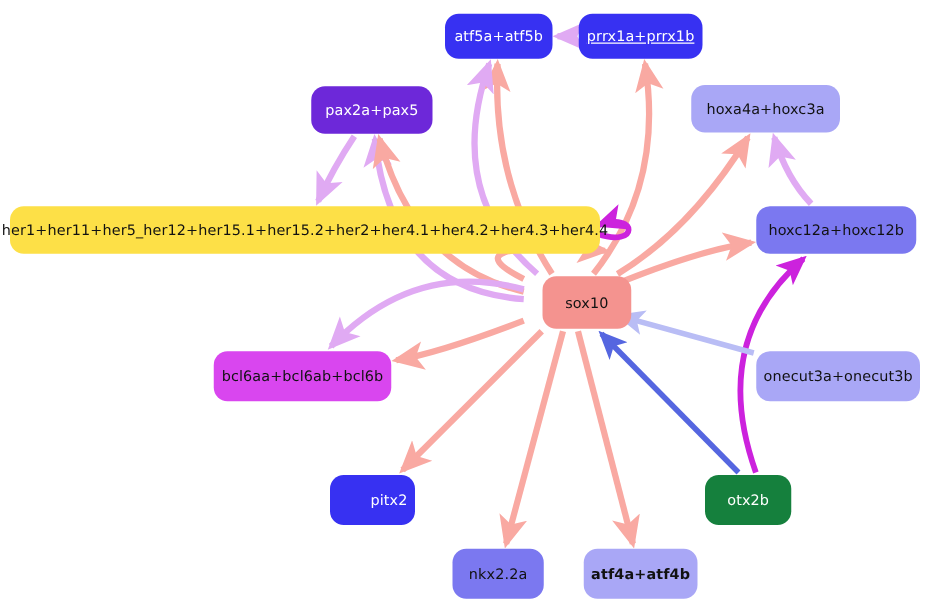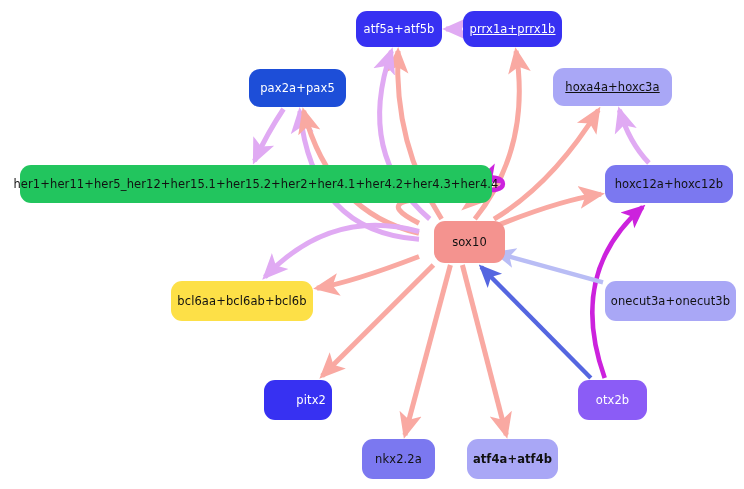--- a/index.html
+++ b/index.html
@@ -96,45 +96,45 @@
         <path d="M 590.8 378.0 Q 534.5 321.0 481.2 267.0" fill="none" stroke="#5566e0" stroke-width="4.4" stroke-linecap="butt" marker-end="url(#arrow-blue)"></path>
       </g>
   </svg>
   <div id="nodes-group">
       <div class="node" style="left: 356px; top: 11px; width: 86px; height: 36px; background: rgb(55, 49, 242); color: rgb(255, 255, 255);">
         <span class="node-label">atf5a+atf5b</span>
       </div>
       <div class="node" style="left: 463px; top: 11px; width: 99px; height: 36px; background: rgb(55, 49, 242); color: rgb(255, 255, 255); text-decoration: underline;">
         <span class="node-label">prrx1a+prrx1b</span>
       </div>
-      <div class="node" style="left: 553px; top: 68px; width: 119px; height: 38px; background: rgb(169, 167, 246); color: rgb(17, 17, 17); text-decoration: underline;">
+      <div class="node" style="left: 553px; top: 68px; width: 119px; height: 38px; background: rgb(169, 167, 246); color: rgb(17, 17, 17);">
         <span class="node-label">hoxa4a+hoxc3a</span>
       </div>
-      <div class="node" style="left: 249px; top: 69px; width: 97px; height: 38px; background: #1d4ed8; color: rgb(255, 255, 255);">
+      <div class="node" style="left: 249px; top: 69px; width: 97px; height: 38px; background: #6d28d9; color: rgb(255, 255, 255);">
         <span class="node-label">pax2a+pax5</span>
       </div>
-      <div class="node" style="left: 20px; top: 165px; width: 472px; height: 38px; background: #22c55e; color: rgb(17, 17, 17);">
+      <div class="node" style="left: 8px; top: 165px; width: 472px; height: 38px; background: #fde047; color: rgb(17, 17, 17);">
         <span class="node-label">her1+her11+her5_her12+her15.1+her15.2+her2+her4.1+her4.2+her4.3+her4.4</span>
       </div>
       <div class="node" style="left: 605px; top: 165px; width: 128px; height: 38px; background: rgb(123, 120, 240); color: rgb(17, 17, 17);">
         <span class="node-label">hoxc12a+hoxc12b</span>
       </div>
       <div class="node" style="left: 421px; top: 221px; width: 71px; height: 42px; background: rgb(244, 147, 143); color: rgb(17, 17, 17); margin-left: 13px;">
         <span class="node-label">sox10</span>
       </div>
-      <div class="node" style="left: 171px; top: 281px; width: 142px; height: 40px; background: #fde047; color: rgb(17, 17, 17); text-align: center;">
+      <div class="node" style="left: 171px; top: 281px; width: 142px; height: 40px; background: #d946ef; color: rgb(17, 17, 17); text-align: center;">
         <span class="node-label">bcl6aa+bcl6ab+bcl6b</span>
       </div>
       <div class="node" style="left: 605px; top: 281px; width: 131px; height: 40px; background: rgb(169, 167, 246); color: rgb(17, 17, 17); text-align: center;">
         <span class="node-label">onecut3a+onecut3b</span>
       </div>
       <div class="node" style="left: 264px; top: 380px; width: 68px; height: 40px; background: rgb(55, 49, 242); color: rgb(255, 255, 255); justify-content: flex-end;">
         <span class="node-label">pitx2</span>
       </div>
-      <div class="node" style="left: 578px; top: 380px; width: 69px; height: 40px; background: #8b5cf6; color: rgb(255, 255, 255);">
+      <div class="node" style="left: 564px; top: 380px; width: 69px; height: 40px; background: #15803d; color: rgb(255, 255, 255);">
         <span class="node-label">otx2b</span>
       </div>
       <div class="node" style="left: 362px; top: 439px; width: 73px; height: 40px; background: rgb(123, 120, 240); color: rgb(17, 17, 17);">
         <span class="node-label">nkx2.2a</span>
       </div>
       <div class="node" style="left: 467px; top: 439px; width: 91px; height: 40px; background: rgb(169, 167, 246); color: rgb(17, 17, 17); font-weight: bold;">
         <span class="node-label">atf4a+atf4b</span>
       </div>
     </div>
 </div>

